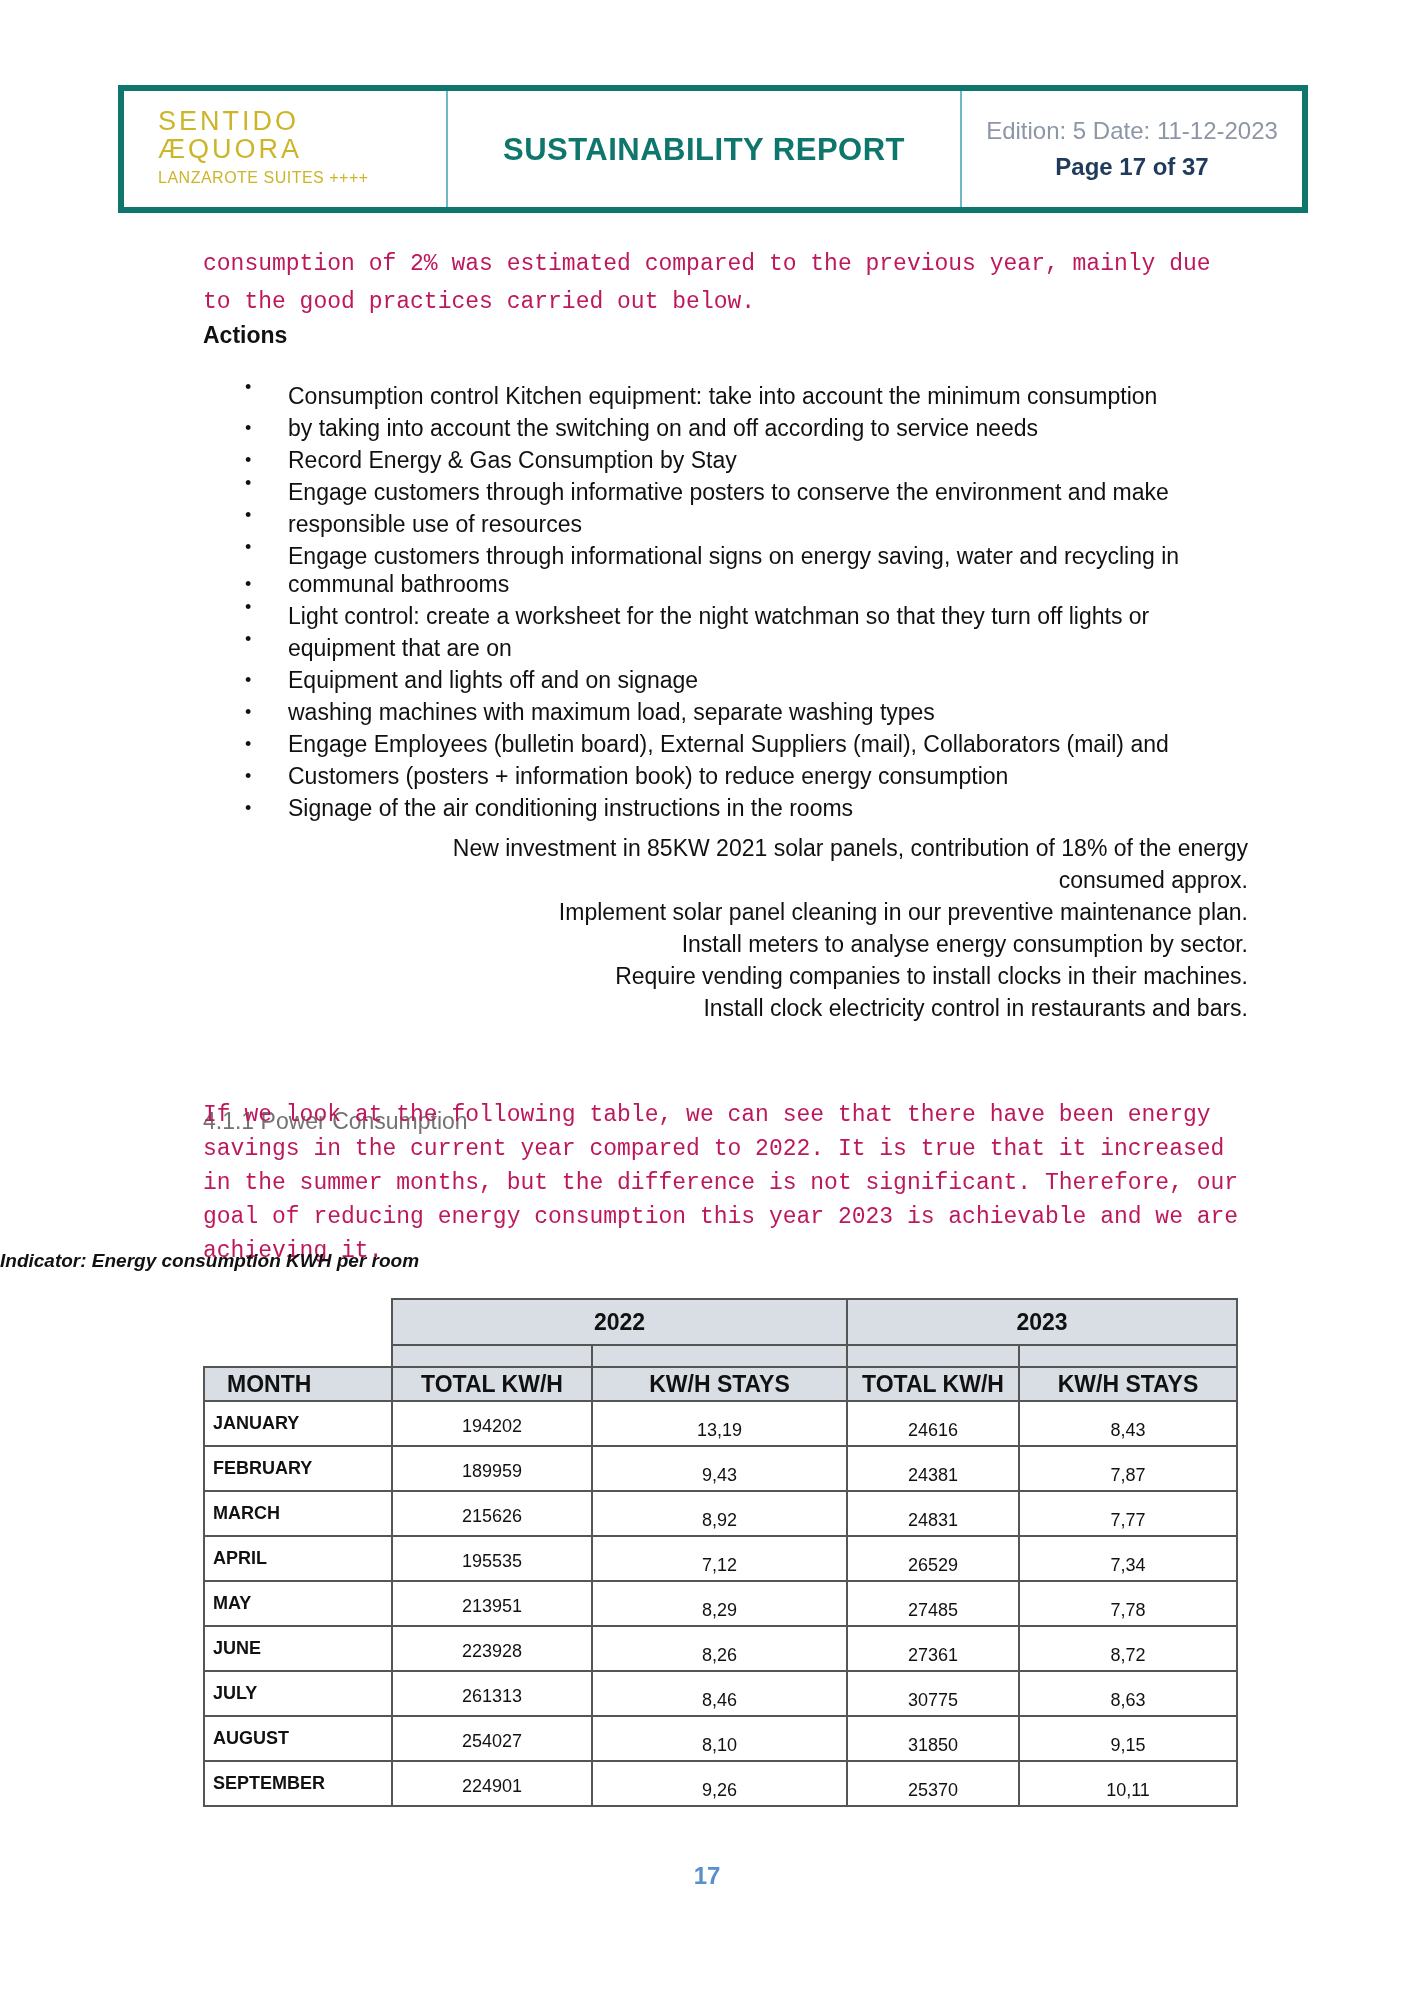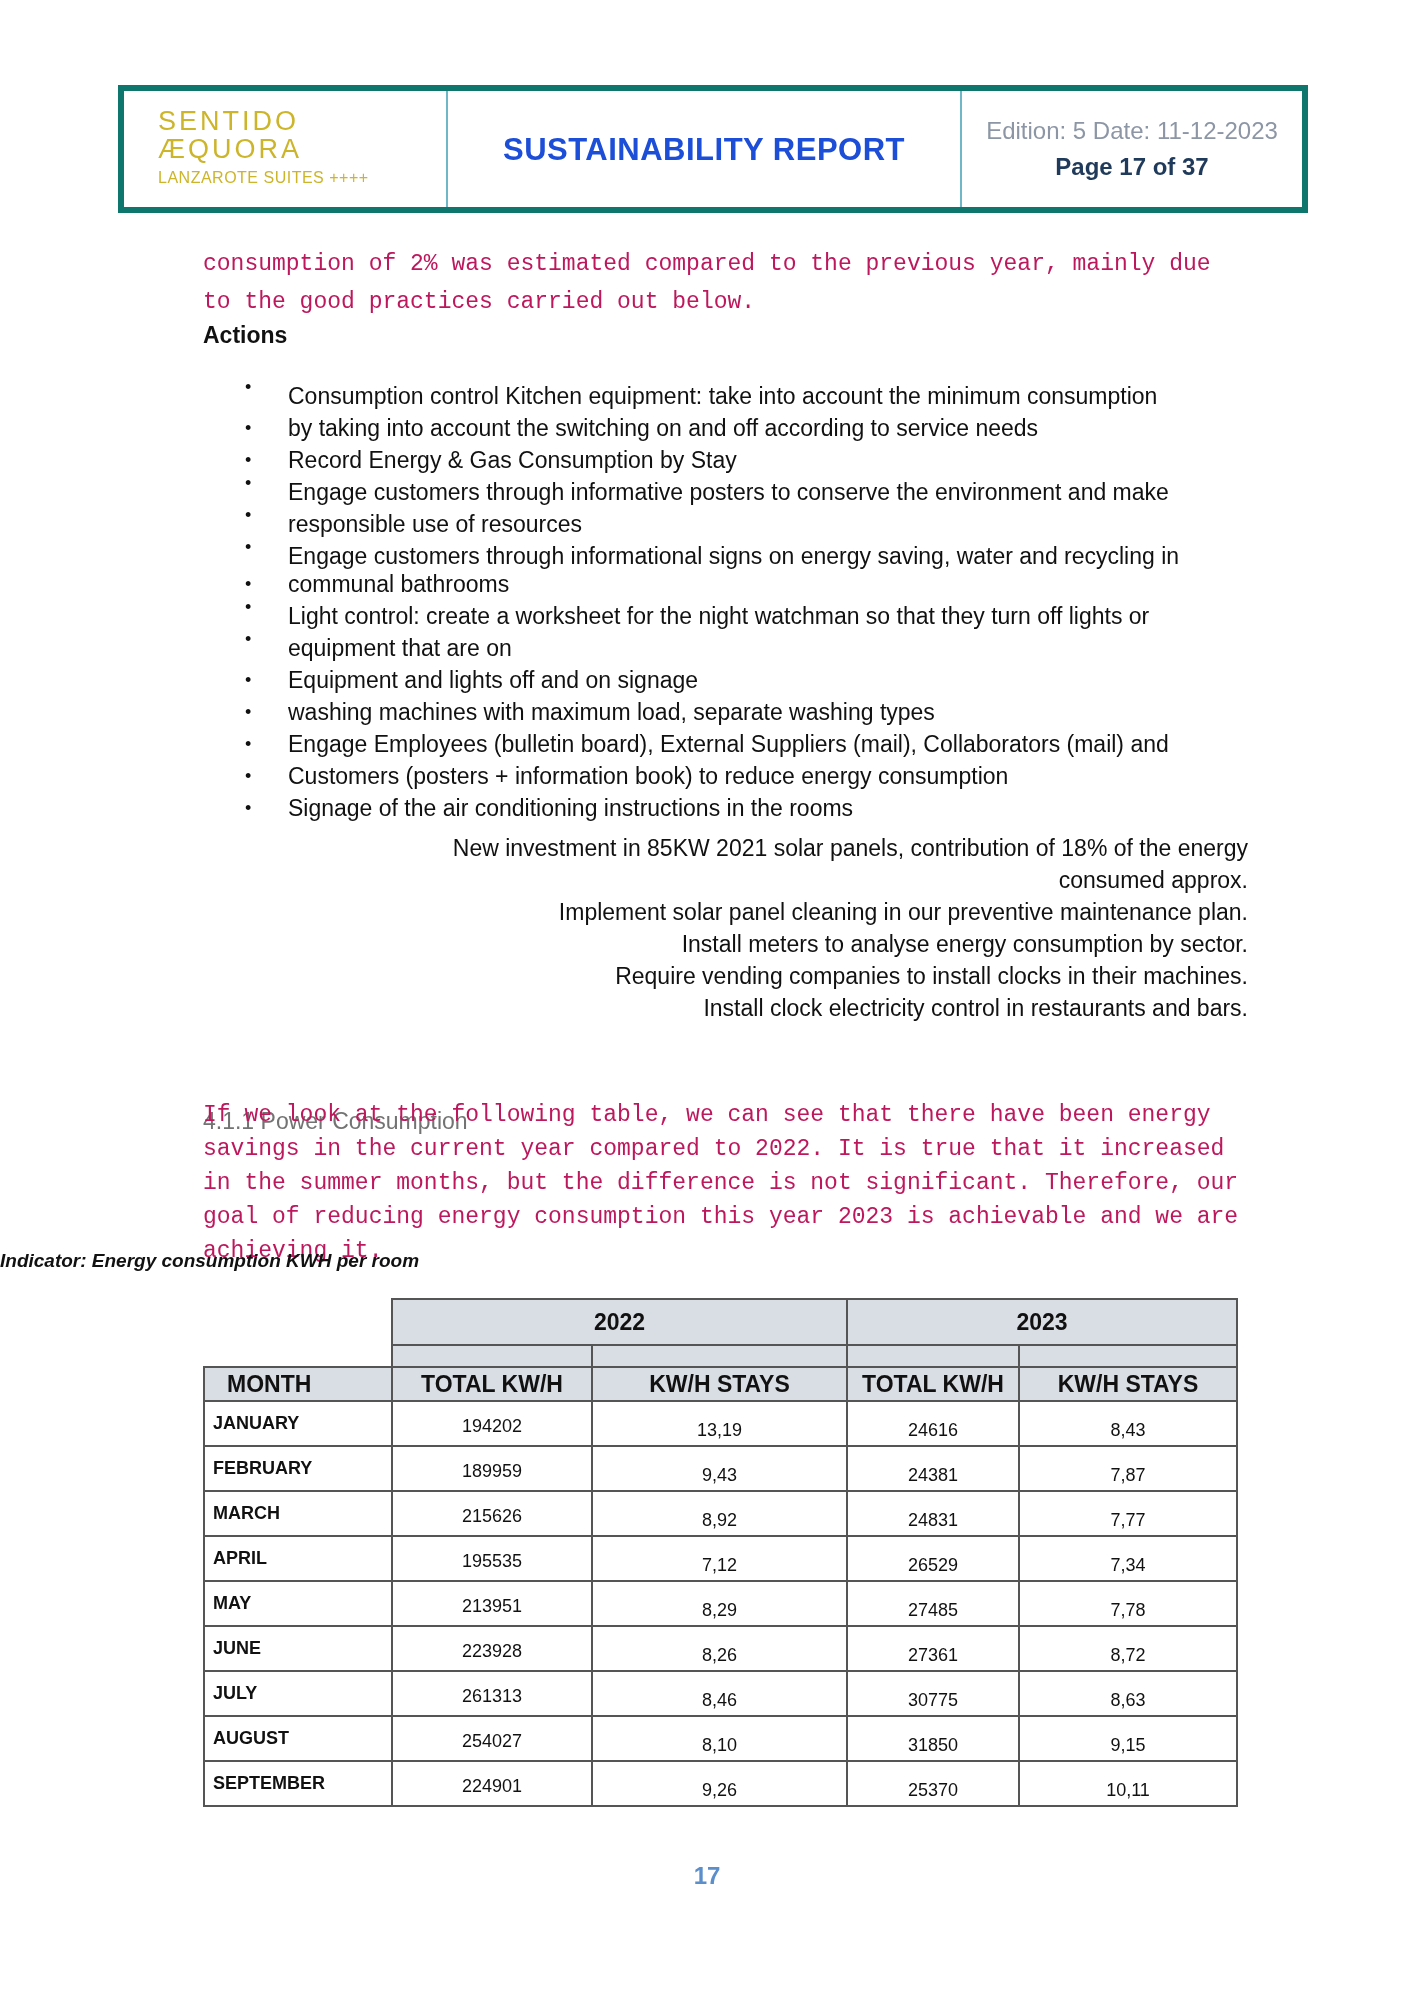--- a/index.html
+++ b/index.html
@@ -5,21 +5,21 @@
   html, body { margin:0; padding:0; background:#ffffff; }
   body { width:1414px; height:2000px; position:relative; font-family:"Liberation Sans", sans-serif; color:#111; overflow:hidden; }
 
   .header { position:absolute; left:118px; top:85px; width:1190px; height:128px; border:6px solid #0f766e; display:flex; box-sizing:border-box; }
   .hcell { box-sizing:border-box; height:100%; display:flex; flex-direction:column; justify-content:center; }
   .hcell.logo { width:324px; border-right:2px solid #6fb6c6; padding-left:34px; }
   .hcell.title { width:514px; border-right:2px solid #6fb6c6; align-items:center; }
   .hcell.meta { flex:1; align-items:center; }
   .logo-main { color:#cdb52a; font-size:27px; letter-spacing:3px; line-height:28px; margin-top:-4px; }
   .logo-sub { color:#cdb52a; font-size:16px; letter-spacing:0.5px; margin-top:6px; }
-  .report-title { color:#1d4ed8; font-weight:bold; font-size:31px; letter-spacing:0.5px; margin-top:2px; }
+  .report-title { color:#0f766e; font-weight:bold; font-size:31px; letter-spacing:0.5px; margin-top:2px; }
   .edition { color:#8c96a5; font-size:24px; }
   .pageinfo { color:#1f3a5a; font-weight:bold; font-size:24px; margin-top:8px; }
 
   .body-text { position:absolute; left:203px; width:1040px; font-size:23px; line-height:38px; color:#be185d;font-family:Liberation Mono, monospace; }
   .p1 { top:245px; }
   .actions-label { position:absolute; left:203px; top:322px; font-size:23px; font-weight:bold; }
 
   .bullets { position:absolute; left:245px; top:380px; width:1020px; }
   .bullet-line { position:relative; height:32px; font-size:23px; line-height:32px; padding-left:43px; white-space:nowrap; }
   .bullet-dot { position:absolute; left:0; top:0; font-size:18px; }

